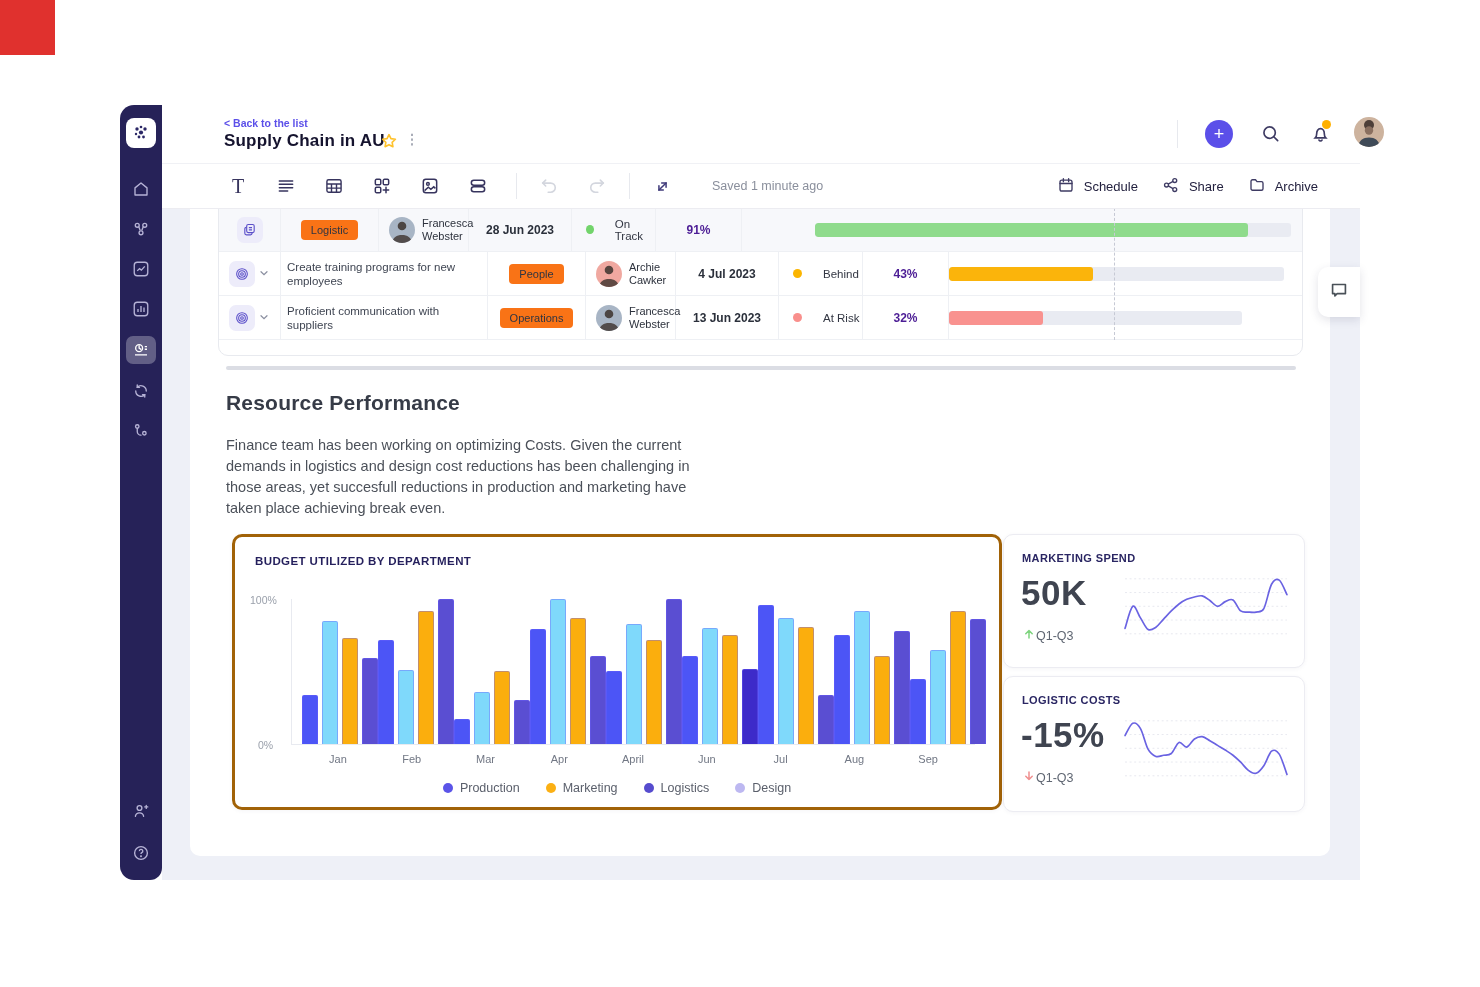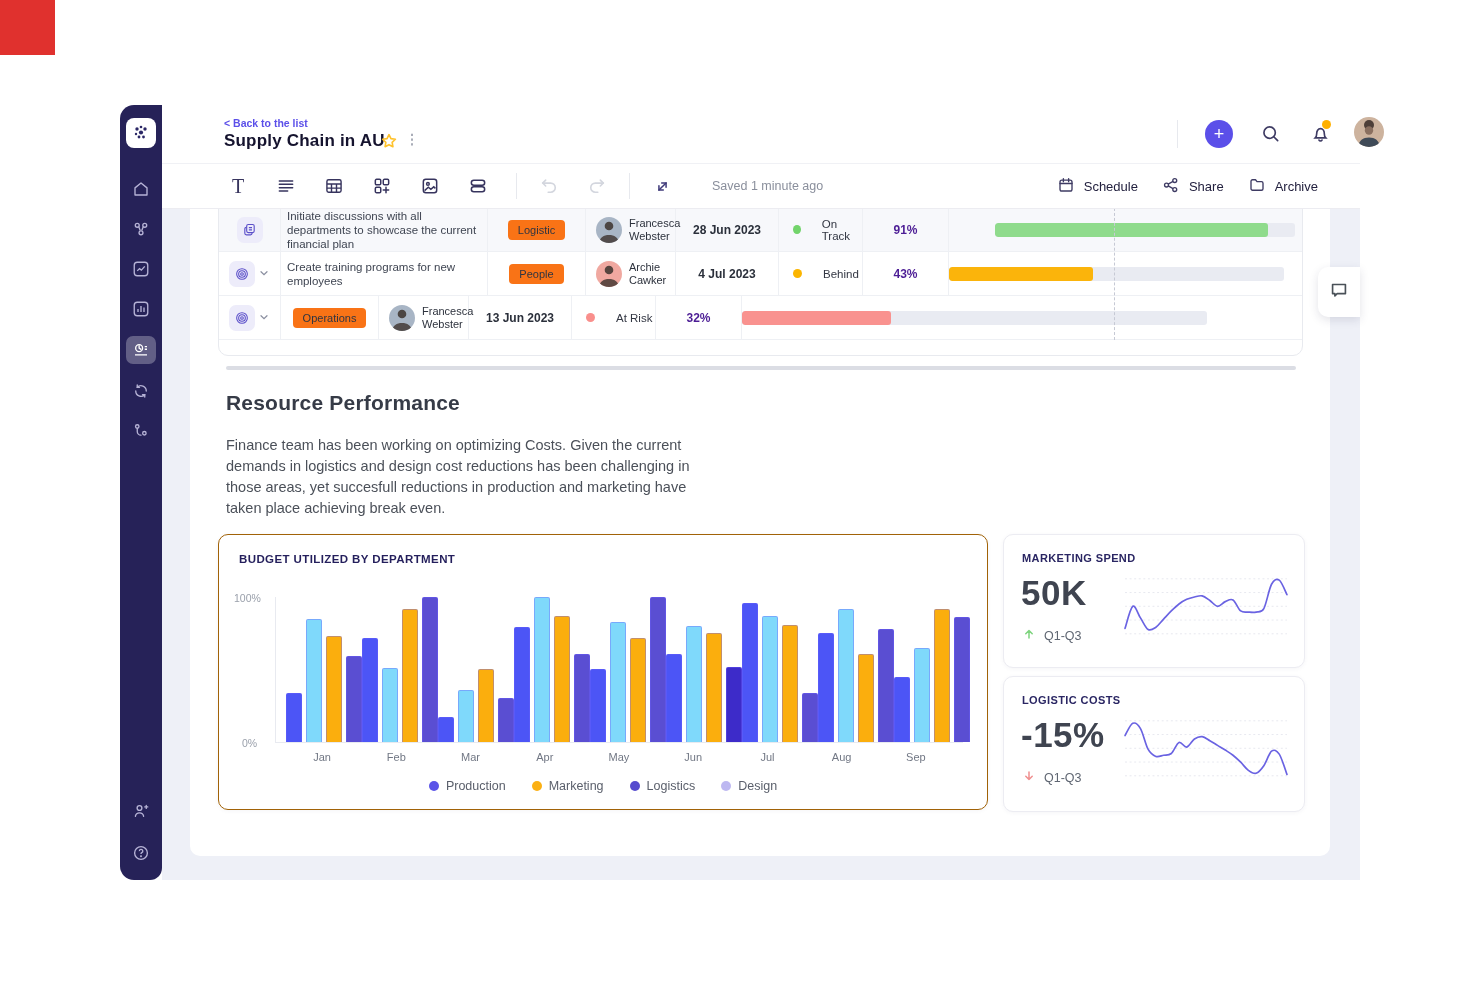--- a/index.html
+++ b/index.html
@@ -73,21 +73,21 @@
   .table-footer { height:15px; }
   .hscrollbar { position:absolute; left:36px; top:157px; width:1070px; height:4px; background:#dbdde4; border-radius:3px; }
 
   .avatar-sm { width:26px; height:26px; border-radius:50%; flex:none; overflow:hidden; }
 
   
   .section-heading { position:absolute; left:36px; top:182px; font-size:21px; font-weight:bold; color:#363b47; letter-spacing:.2px; }
   .section-body { position:absolute; left:36px; top:226px; width:480px; font-size:14.5px; color:#4b5059; line-height:21px; }
 
   
-  .chart-card { position:absolute; left:28px; top:325px; width:770px; height:276px; background:#fff; border:1px solid #a16207; border-radius:10px;
+  .chart-card { position:absolute; left:42px; top:325px; width:770px; height:276px; background:#fff; border:3px solid #a16207; border-radius:10px;
                 box-shadow:0 1px 4px rgba(50,50,90,.05); }
   .chart-title { position:absolute; left:20px; top:18px; font-size:11.5px; font-weight:bold; color:#241f5c; letter-spacing:.4px; }
   .plot { position:absolute; left:56px; right:24px; top:62px; height:146px; border-left:1px solid #e8eaf0; border-bottom:1px solid #e8eaf0; }
   .ytick-top { position:absolute; left:-42px; top:-5px; font-size:10.5px; color:#9aa0ab; }
   .ytick-bottom { position:absolute; left:-34px; bottom:-7px; font-size:10.5px; color:#9aa0ab; }
   .groups { position:absolute; inset:0; display:flex; justify-content:space-between; align-items:flex-end; padding:0 10px; }
   .bar-group { display:flex; align-items:flex-end; gap:4px; }
   .bar { width:16px; border-radius:2px 2px 0 0; border:1px solid rgba(108,99,255,.40); border-bottom:none; }
   .xlabels { position:absolute; left:56px; right:24px; top:216px; display:flex; justify-content:space-between; padding:0 10px; }
   .xlabel { width:76px; text-align:center; font-size:11px; color:#717784; }
@@ -95,21 +95,21 @@
   .legend-item { display:flex; align-items:center; gap:7px; font-size:12.5px; color:#5a5f6b; }
   .legend-dot { width:10px; height:10px; border-radius:50%; }
 
   
   .kpi-card { position:absolute; left:813px; width:302px; background:#fff; border:1px solid #ececf2; border-radius:10px;
               box-shadow:0 1px 4px rgba(50,50,90,.05); }
   .kpi-1 { top:325px; height:134px; }
   .kpi-2 { top:467px; height:136px; }
   .kpi-label { position:absolute; left:18px; top:17px; font-size:11px; font-weight:bold; color:#2a2663; letter-spacing:.4px; }
   .kpi-value { position:absolute; left:17px; top:38px; font-size:35px; font-weight:bold; color:#3f4450; letter-spacing:.5px; }
-  .kpi-delta { position:absolute; left:18px; top:92px; display:flex; align-items:center; gap:8px; font-size:12.5px; color:#5f6672; }
+  .kpi-delta { position:absolute; left:18px; top:92px; display:flex; align-items:center; font-size:12.5px; color:#5f6672; }
   .kpi-spark { position:absolute; right:14px; top:24px; }
 
   
   .comment-tab { position:absolute; right:0; top:162px; width:42px; height:50px; background:#fff; border-radius:10px 0 0 10px;
                  box-shadow:0 3px 10px rgba(40,40,80,.13); display:flex; align-items:center; justify-content:center; color:#4a5158; cursor:pointer; z-index:5; }
 </style>
 </head>
 <body>
 
 <div class="corner-marker"></div>
@@ -334,21 +334,20 @@
             <div class="t-row shaded">
               <div class="t-cell c-icon">
                 <span class="row-icon-bg">
                   <svg width="15" height="15" viewBox="0 0 24 24" fill="none" stroke="currentColor" stroke-width="1.8" stroke-linejoin="round">
                     <rect x="7.5" y="4" width="12" height="13" rx="2.5"></rect>
                     <path d="M16 17v1a2.5 2.5 0 0 1-2.5 2.5H7A2.5 2.5 0 0 1 4.5 18v-7A2.5 2.5 0 0 1 7 8.5"></path>
                     <path d="M11 9h5M11 12.5h5"></path>
                   </svg>
                 </span>
               </div>
-              <div class="t-cell c-task">Initiate discussions with all departments to showcase the current financial plan</div>
               <div class="t-cell c-tag">
                 <span class="tag-chip">Logistic</span>
               </div>
               <div class="t-cell c-owner">
                 <span class="avatar-sm"><svg width="26" height="26" viewBox="0 0 26 26">
                     <rect width="26" height="26" fill="#a8b5c5"></rect>
                     <circle cx="13" cy="9" r="4.3" fill="rgba(60,50,45,.85)"></circle>
                     <path d="M3 26c.8-5.5 4.6-8 10-8s9.2 2.5 10 8z" fill="rgba(60,50,45,.8)"></path>
                   </svg></span>
                 <span class="owner-name">Francesca Webster</span>
@@ -408,20 +407,21 @@
                   <svg width="16" height="16" viewBox="0 0 24 24" fill="none" stroke="currentColor" stroke-width="1.6">
                     <circle cx="12" cy="12" r="8"></circle>
                     <circle cx="12" cy="12" r="5"></circle>
                     <circle cx="12" cy="12" r="2"></circle>
                   </svg>
                 </span>
                 <span class="chev"><svg width="12" height="12" viewBox="0 0 24 24" fill="none" stroke="currentColor" stroke-width="2.4" stroke-linecap="round">
                     <path d="M6 9.5l6 6 6-6"></path>
                   </svg></span>
               </div>
+              <div class="t-cell c-task">Proficient communication with suppliers</div>
               <div class="t-cell c-tag">
                 <span class="tag-chip">Operations</span>
               </div>
               <div class="t-cell c-owner">
                 <span class="avatar-sm"><svg width="26" height="26" viewBox="0 0 26 26">
                     <rect width="26" height="26" fill="#a8b5c5"></rect>
                     <circle cx="13" cy="9" r="4.3" fill="rgba(60,50,45,.85)"></circle>
                     <path d="M3 26c.8-5.5 4.6-8 10-8s9.2 2.5 10 8z" fill="rgba(60,50,45,.8)"></path>
                   </svg></span>
                 <span class="owner-name">Francesca Webster</span>
@@ -507,21 +507,21 @@
                 <div class="bar" style="height: 133px; background: rgb(251, 174, 13);"></div>
                 <div class="bar" style="height: 125px; background: rgb(90, 78, 210);"></div>
               </div>
             </div>
         </div>
         <div class="xlabels" id="x-labels">
             <div class="xlabel">Jan</div>
             <div class="xlabel">Feb</div>
             <div class="xlabel">Mar</div>
             <div class="xlabel">Apr</div>
-            <div class="xlabel">May</div>
+            <div class="xlabel">April</div>
             <div class="xlabel">Jun</div>
             <div class="xlabel">Jul</div>
             <div class="xlabel">Aug</div>
             <div class="xlabel">Sep</div>
           </div>
         <div class="legend" id="chart-legend">
             <div class="legend-item">
               <span class="legend-dot" style="background:#5B54E8"></span>
               <span>Production</span>
             </div>

